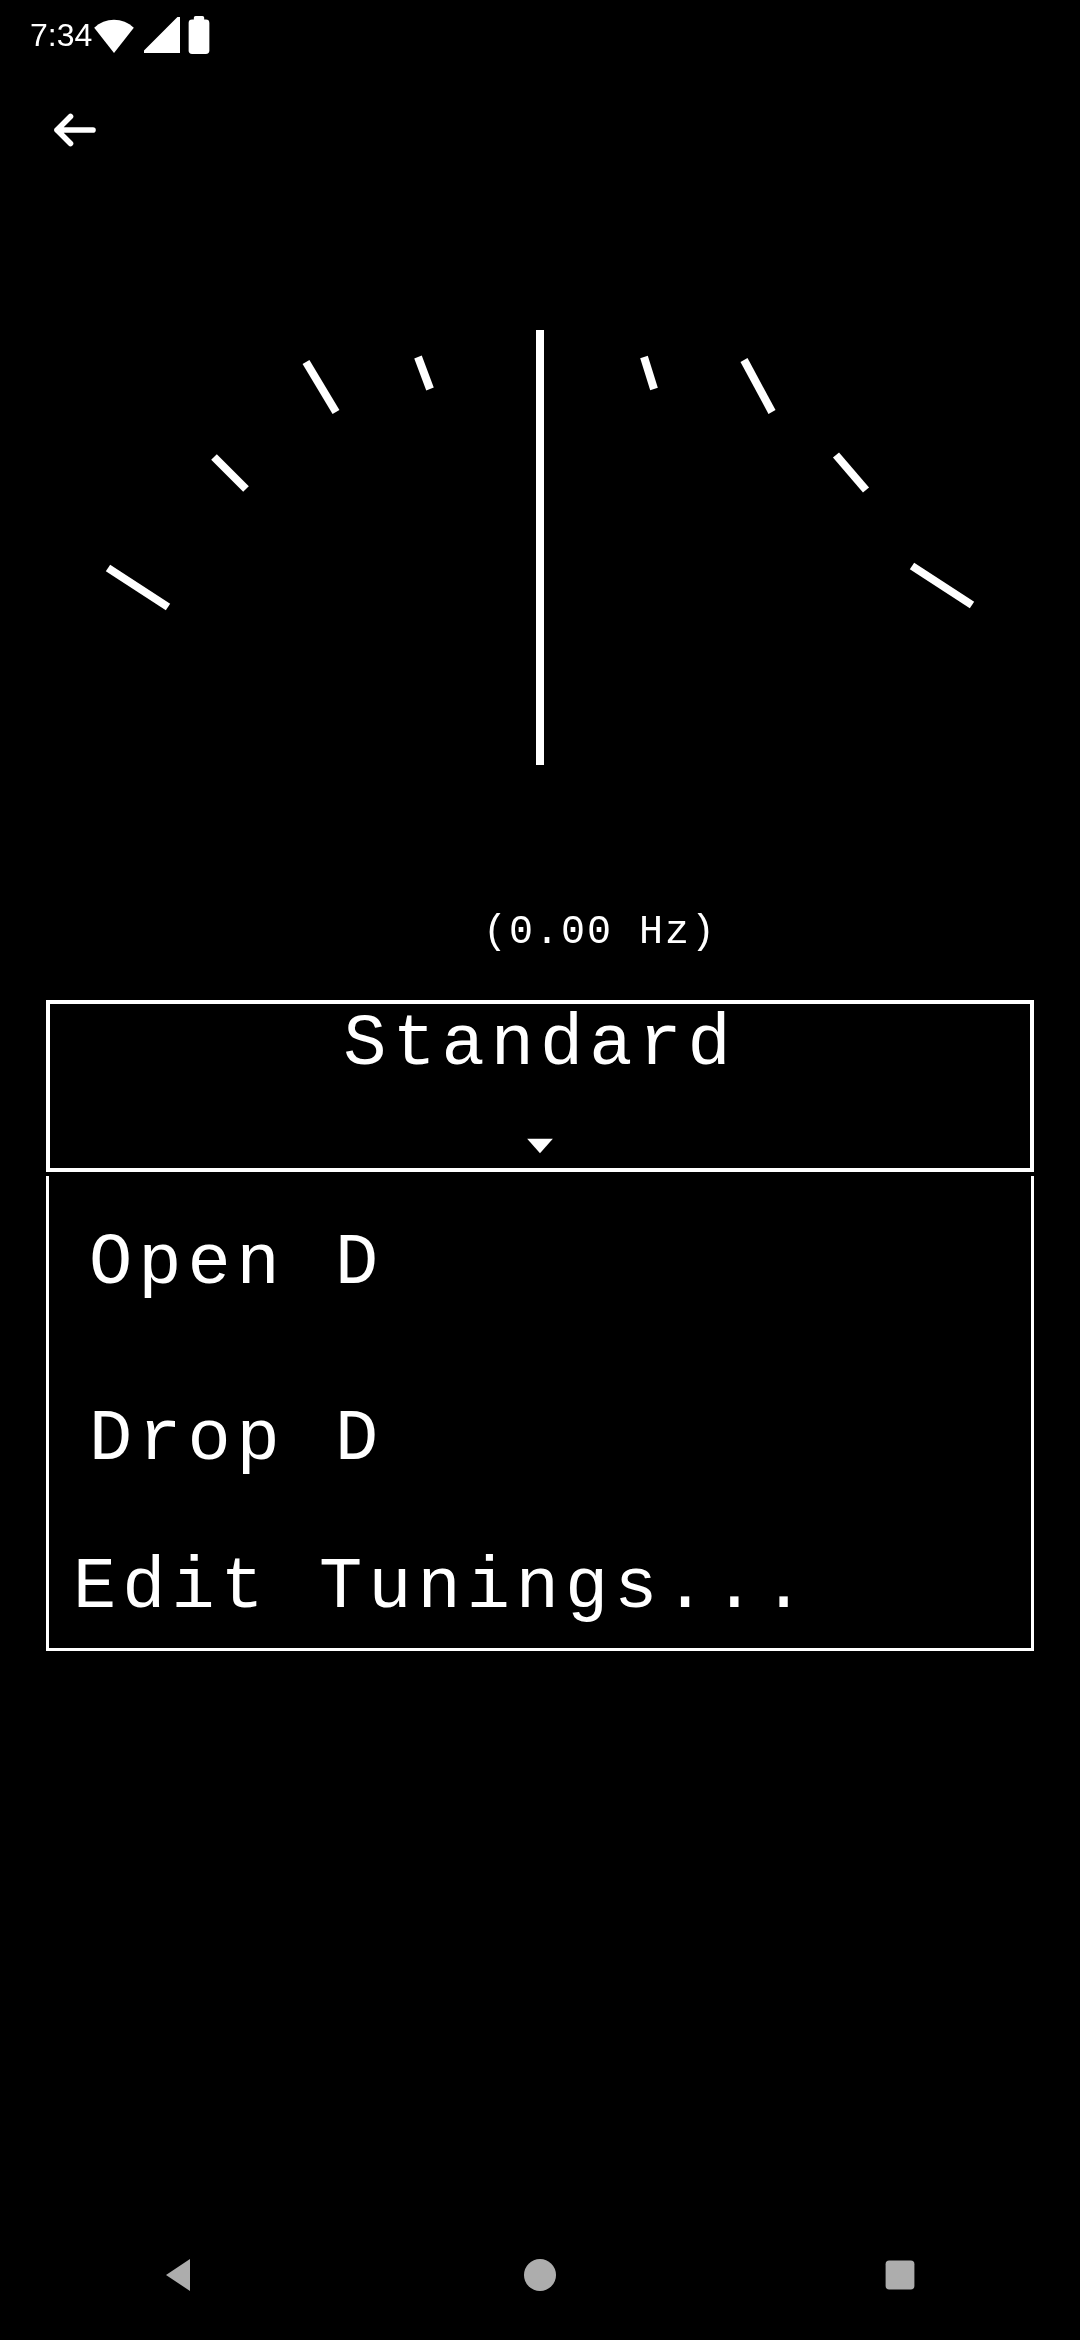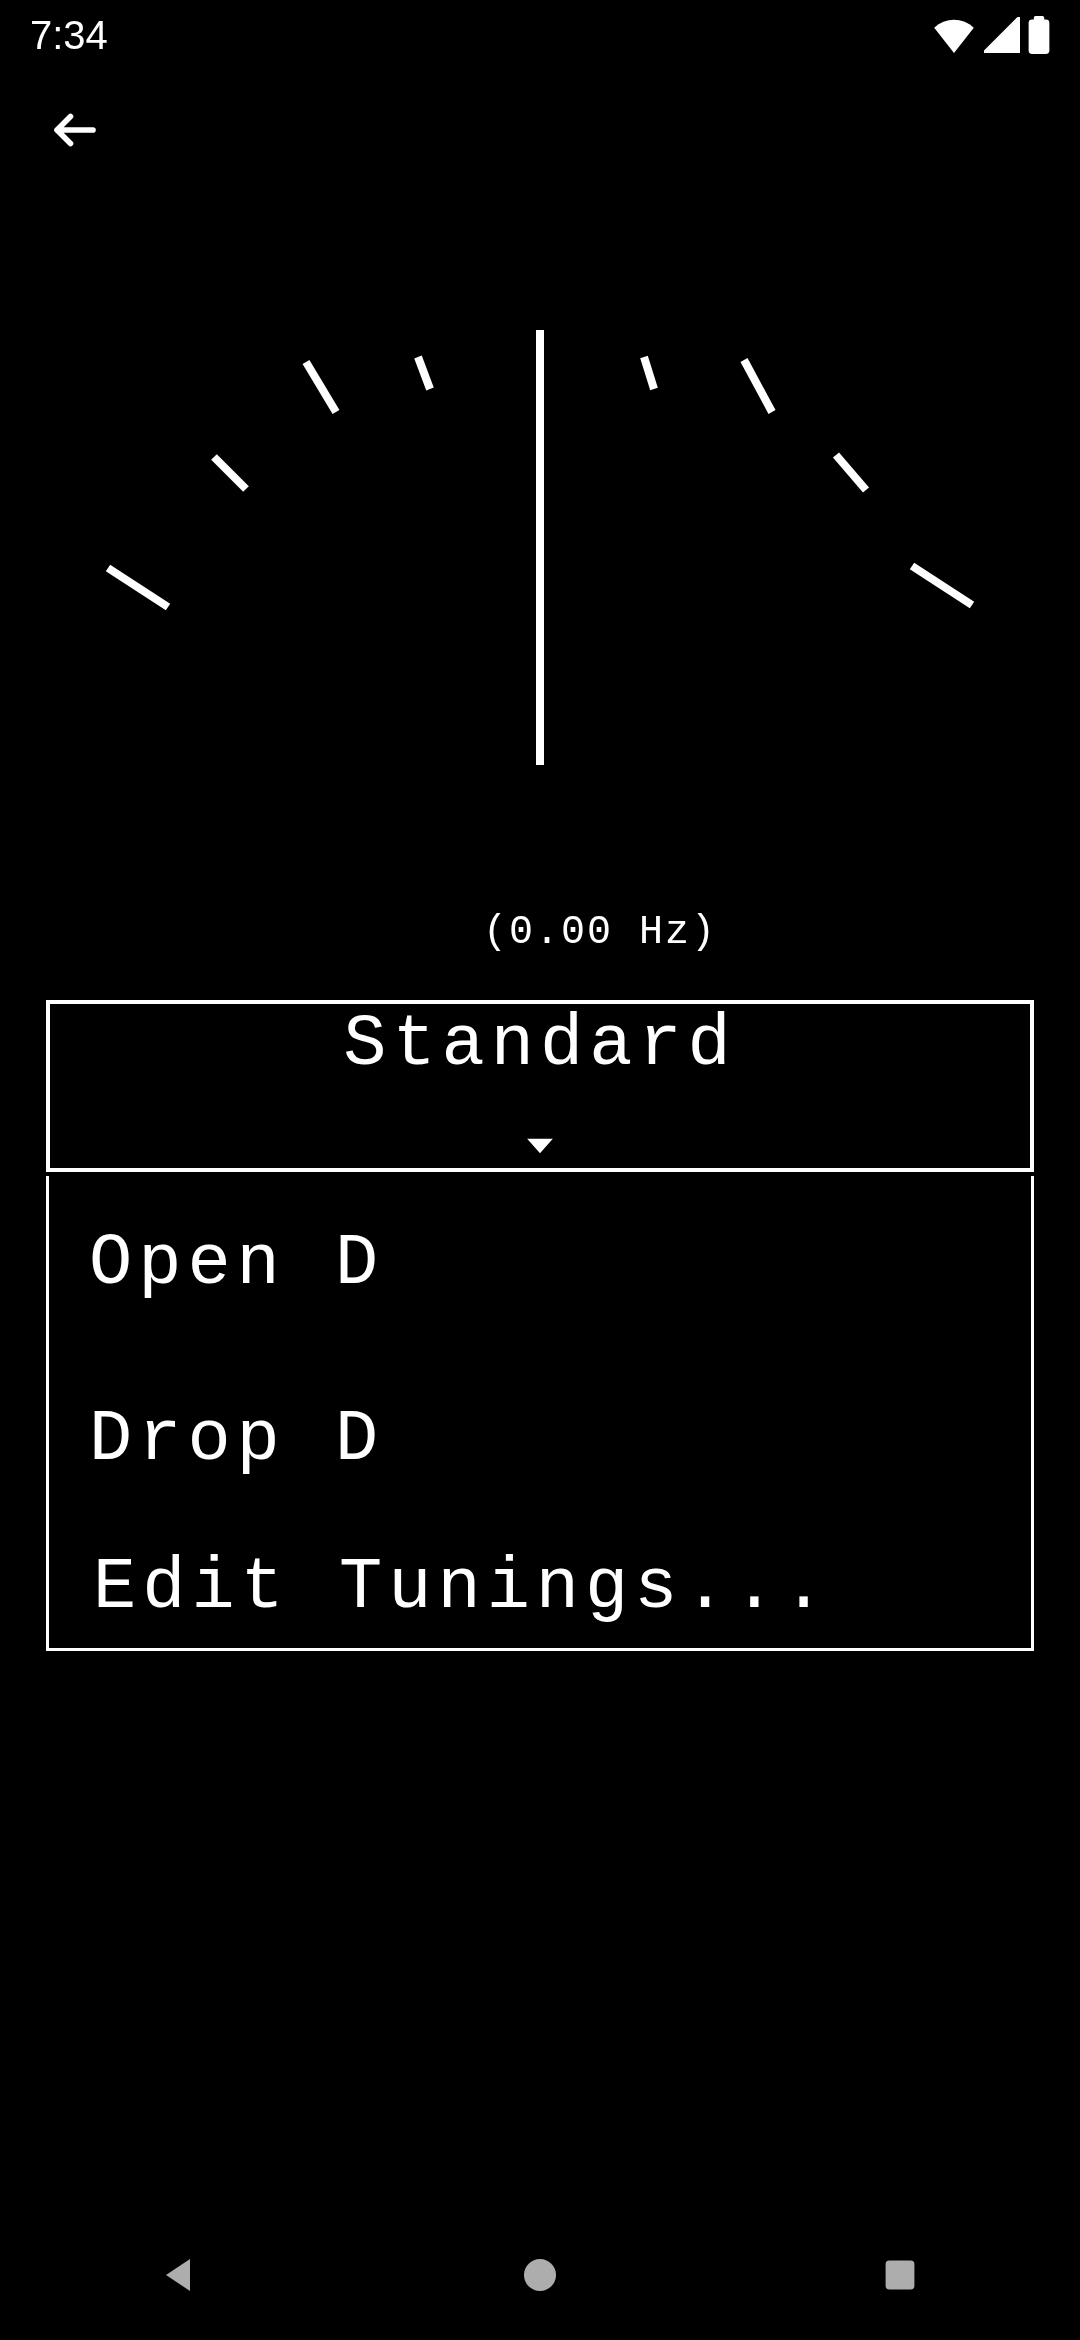--- a/index.html
+++ b/index.html
@@ -7,25 +7,24 @@
     width: 1080px;
     height: 2340px;
     background: #000;
     color: #fff;
     font-family: "Courier New", monospace;
     overflow: hidden;
   }
   .status-bar {
     height: 70px;
     display: flex;
-    justify-content: space-between;
     align-items: center;
     padding: 4px 30px;
     font-family: -apple-system, sans-serif;
-    font-size: 40px;
+    font-size: 32px;
     font-weight: 500;
   }
   .status-right { display: flex; gap: 8px; align-items: center; }
   .status-right svg { display: block; }
   .topbar {
     height: 120px;
     display: flex;
     align-items: center;
     padding-left: 40px;
   }
@@ -71,21 +70,21 @@
   .dd-item {
     height: 176px;
     display: flex;
     align-items: center;
     padding: 0 40px;
     font-size: 72px;
     letter-spacing: 6px;
   }
   .dd-item.edit {
     height: 120px;
-    padding-left: 44px;
+    padding-left: 24px;
   }
   .navbar {
     position: absolute;
     bottom: 0; left: 0;
     width: 100%;
     height: 130px;
     display: flex;
     justify-content: space-around;
     align-items: center;
   }

